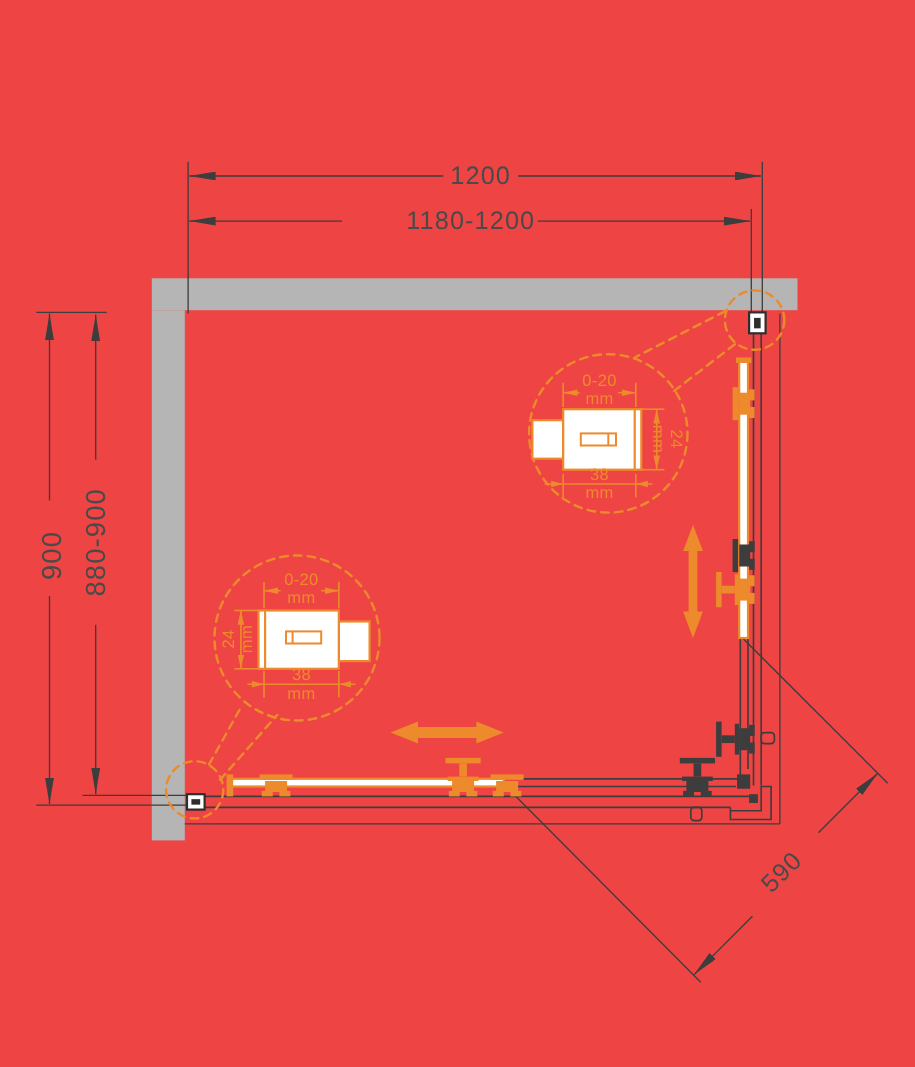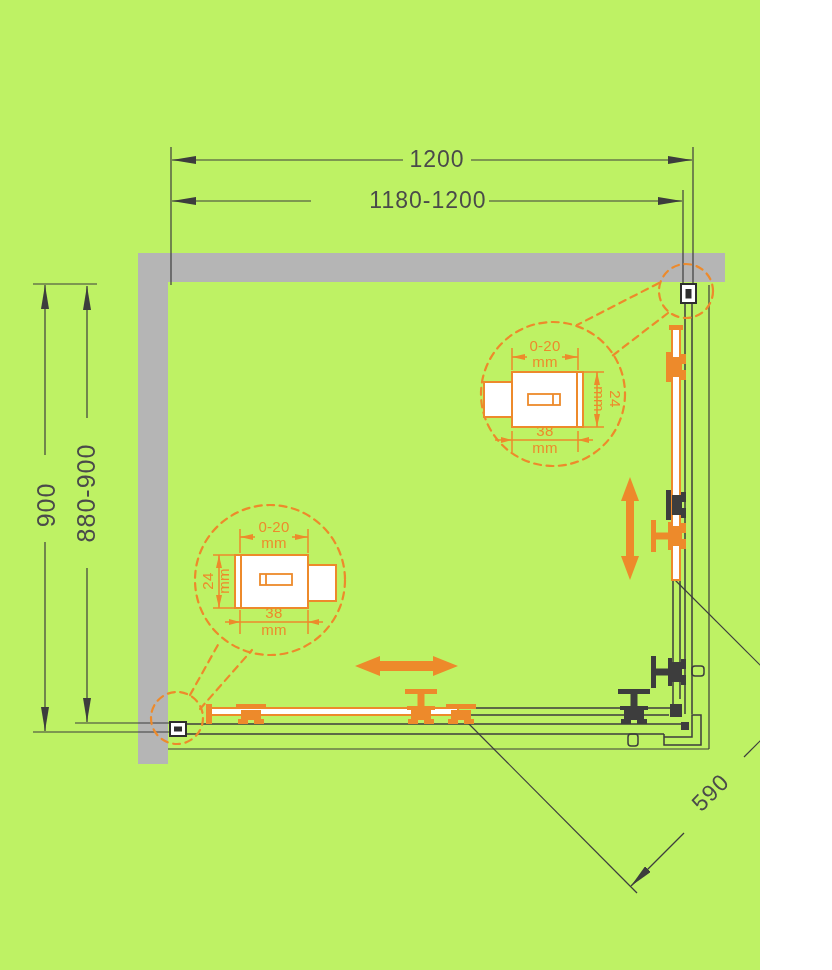--- a/index.html
+++ b/index.html
@@ -1,20 +1,20 @@
 <!DOCTYPE html>
 <html style="--accent: #ED8A2B; --wall: #B5B5B5; --line: #3D3D3D; --text: #4A4A4A;"><head>
 <meta charset="utf-8">
 <style>
   :root{
     --accent:#ED8A2B; --wall:#B5B5B5; --line:#3D3D3D; --text:#4A4A4A;
   }
   html,body{margin:0;padding:0;background:#ffffff;}
   body{width:832px;height:970px;font-family:"Liberation Sans",sans-serif;}
-  .stage{position:relative;width:760px;height:970px;background:#bef264;overflow:hidden;}
+  .stage{position:relative;width:832px;height:970px;background:#ef4444;overflow:hidden;}
   svg{display:block}
   .ln{stroke:var(--line);stroke-width:1.2;fill:none}
   .ln-thick{stroke:var(--line);stroke-width:1.5;fill:none}
   .s-acc{stroke:var(--accent);fill:none}
   .s-acc2{stroke:var(--accent);stroke-width:2;fill:#fff}
   .f-acc{fill:var(--accent);stroke:none}
   .f-line{fill:var(--line);stroke:none}
   .dsh{stroke:var(--accent);stroke-width:2.2;fill:none;stroke-dasharray:7 5.5;stroke-linecap:round}
   .wall{fill:var(--wall);stroke:none}
   .txt{font-family:"Liberation Sans",sans-serif;fill:var(--text);letter-spacing:1px}

